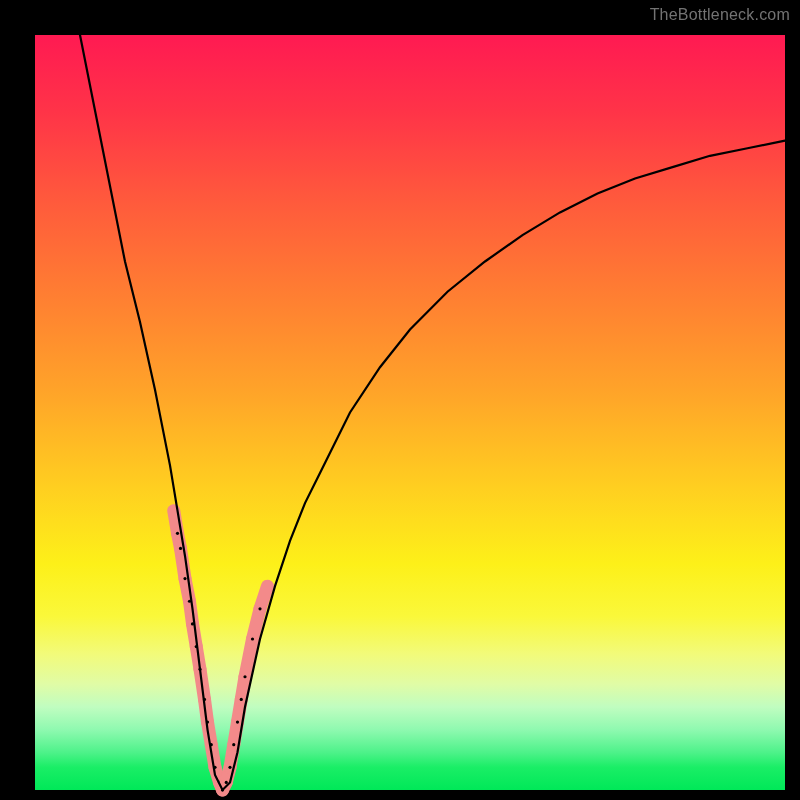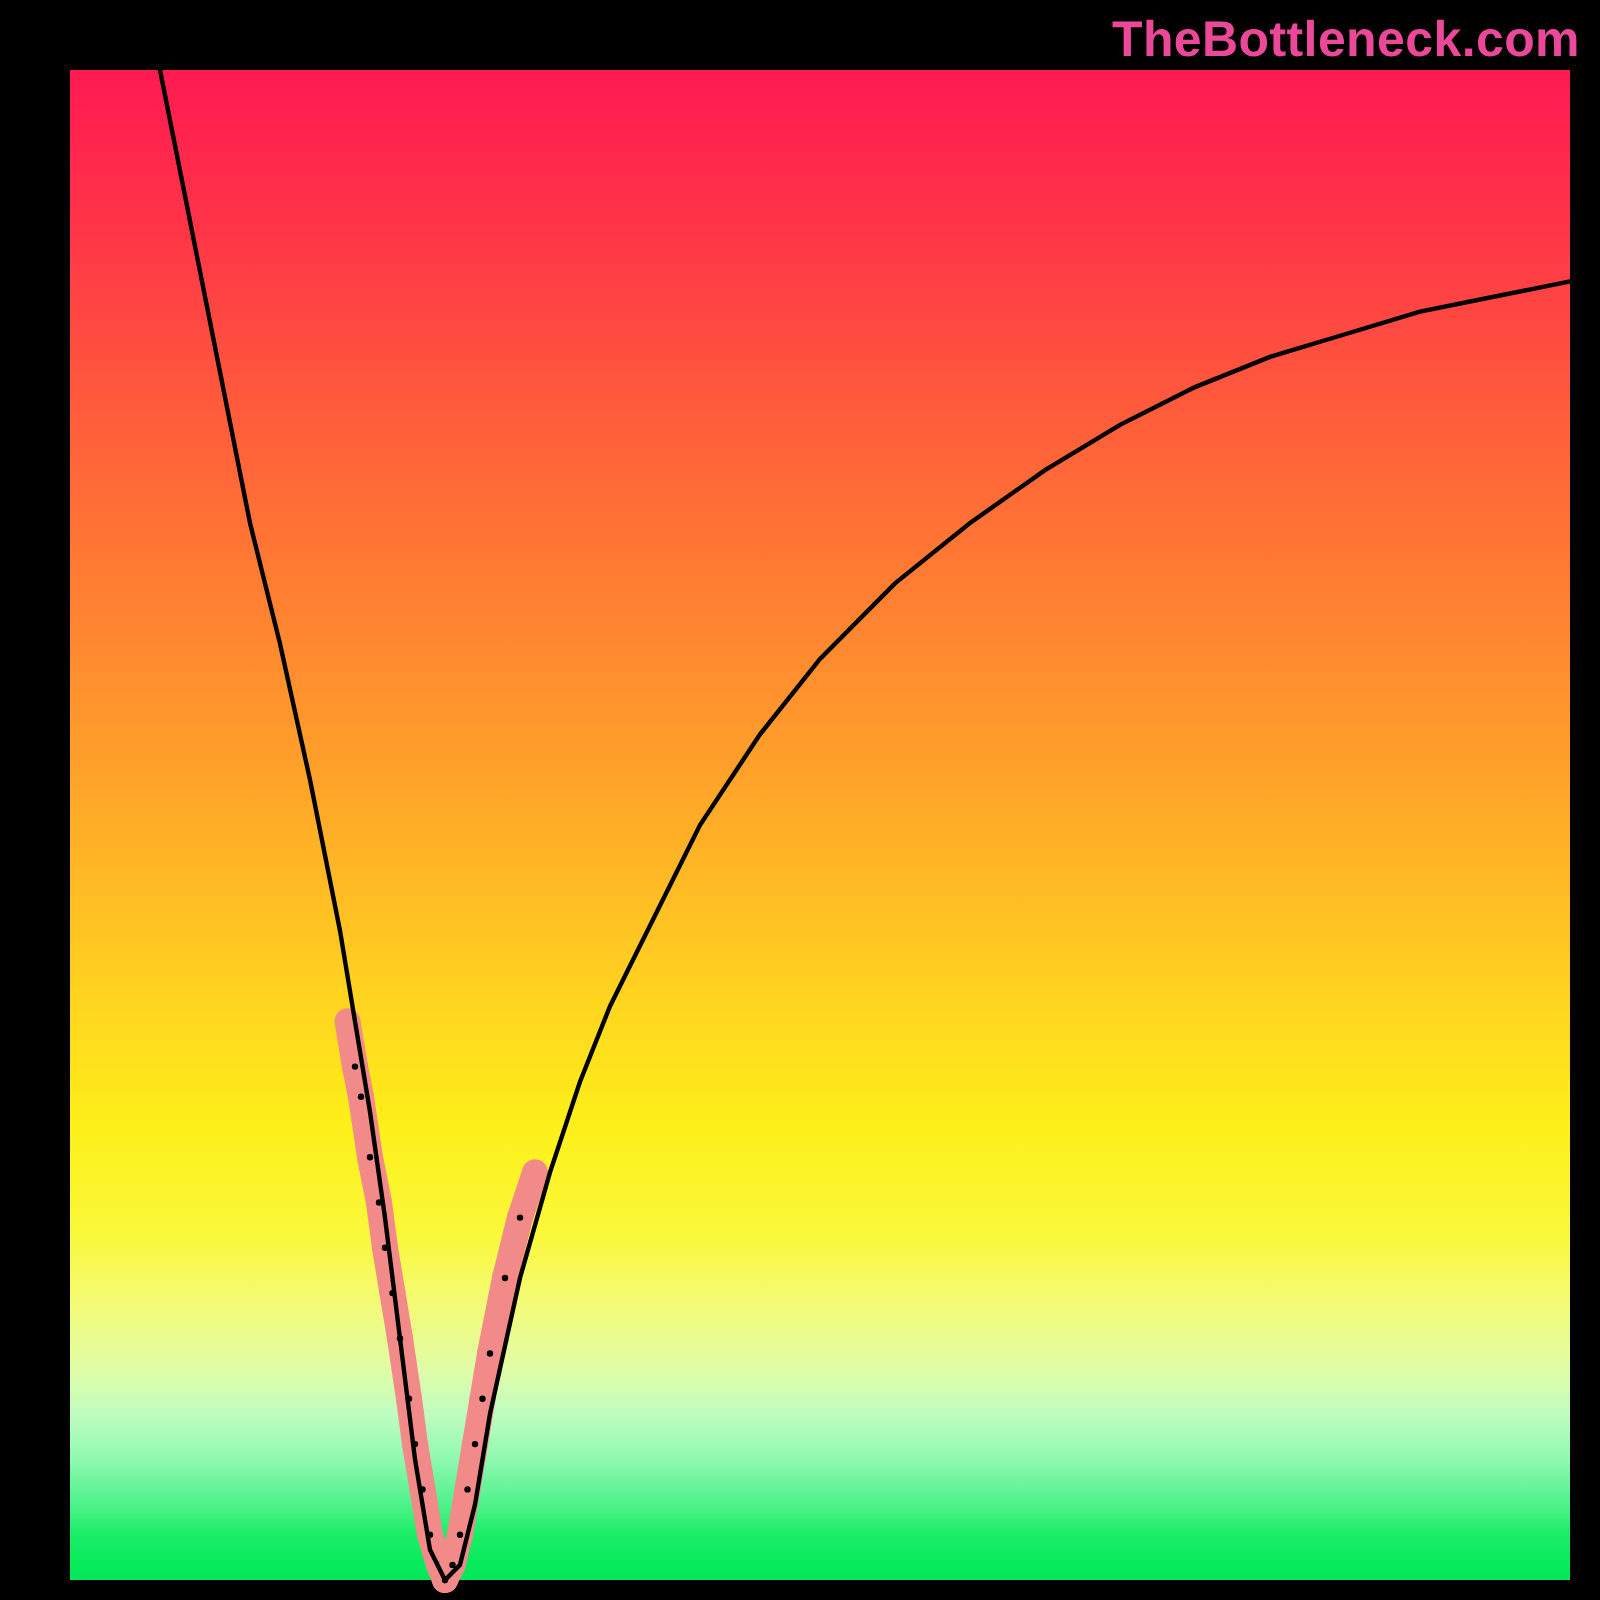--- a/index.html
+++ b/index.html
@@ -42,23 +42,23 @@
       #8ff9b0 92%,
       #4ef28a 95%,
       #1aee66 97%,
       #00e858 100%
     );
   }
   .watermark {
     position: absolute;
     top: 6px;
     right: 10px;
-    color: #ec4899;
-    font-size: 25px;
-    font-weight: 700;
+    color: #737373;
+    font-size: 16px;
+    font-weight: 400;
     letter-spacing: 0.2px;
   }
   svg.curve-svg {
     position: absolute;
     left: 35px;
     top: 35px;
     width: 750px;
     height: 755px;
     overflow: visible;
   }

